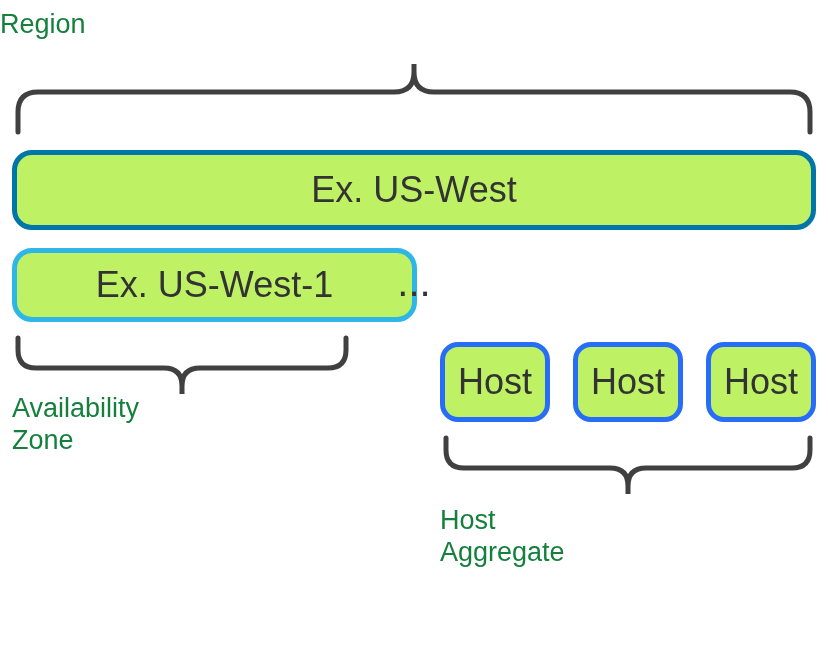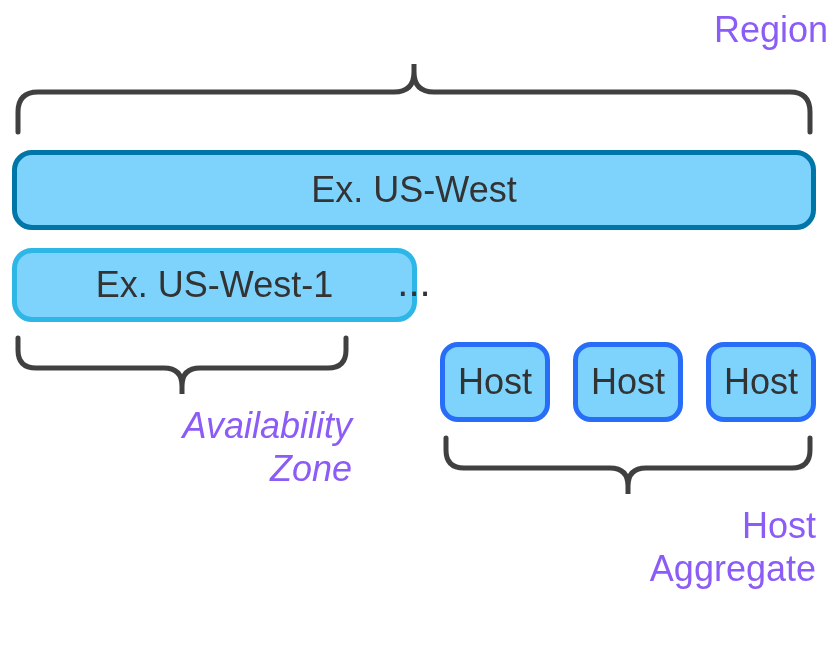--- a/index.html
+++ b/index.html
@@ -12,37 +12,37 @@
     color: #2c2c2c;
     font-weight: 300;
   }
   .canvas {
     position: relative;
     width: 828px;
     height: 660px;
   }
   .label {
     position: absolute;
-    text-align: right;
-    font-size: 36px;
+    text-align: left;
+    font-size: 27px;
     line-height: 1.2;
-    color: #8b5cf6;
+    color: #15803d;
     white-space: pre-line;
   }
   .box {
     position: absolute;
     border-style: solid;
     border-width: 5px;
     border-radius: 20px;
     display: flex;
     align-items: center;
     justify-content: center;
     font-size: 36px;
     color: #333;
-    background: #7dd3fc;
+    background: #bef264;
     box-sizing: border-box;
   }
   .ellipsis {
     position: absolute;
     font-size: 40px;
     color: #333;
     text-align: center;
   }
   svg.brace {
     position: absolute;
@@ -88,21 +88,21 @@
              L 152 36
              Q 170 36 170 54
              L 170 62
              L 170 54
              Q 170 36 188 36
              L 316 36
              Q 334 36 334 18
              L 334 6" fill="none" stroke="#404040" stroke-width="5" stroke-linecap="round"></path>
   </svg>
 
-  <div class="label" style="left:12px; top:404px; width:340px;font-style:italic;">Availability
+  <div class="label" style="left:12px; top:392px; width:340px;">Availability
 Zone</div>
 
   <div class="box" style="left:440px; top:342px; width:110px; height:80px; border-color:#286df7; border-radius:18px;">
     <span>Host</span>
   </div>
   <div class="box" style="left:573px; top:342px; width:110px; height:80px; border-color:#286df7; border-radius:18px;">
     <span>Host</span>
   </div>
   <div class="box" style="left:706px; top:342px; width:110px; height:80px; border-color:#286df7; border-radius:18px;">
     <span>Host</span>

